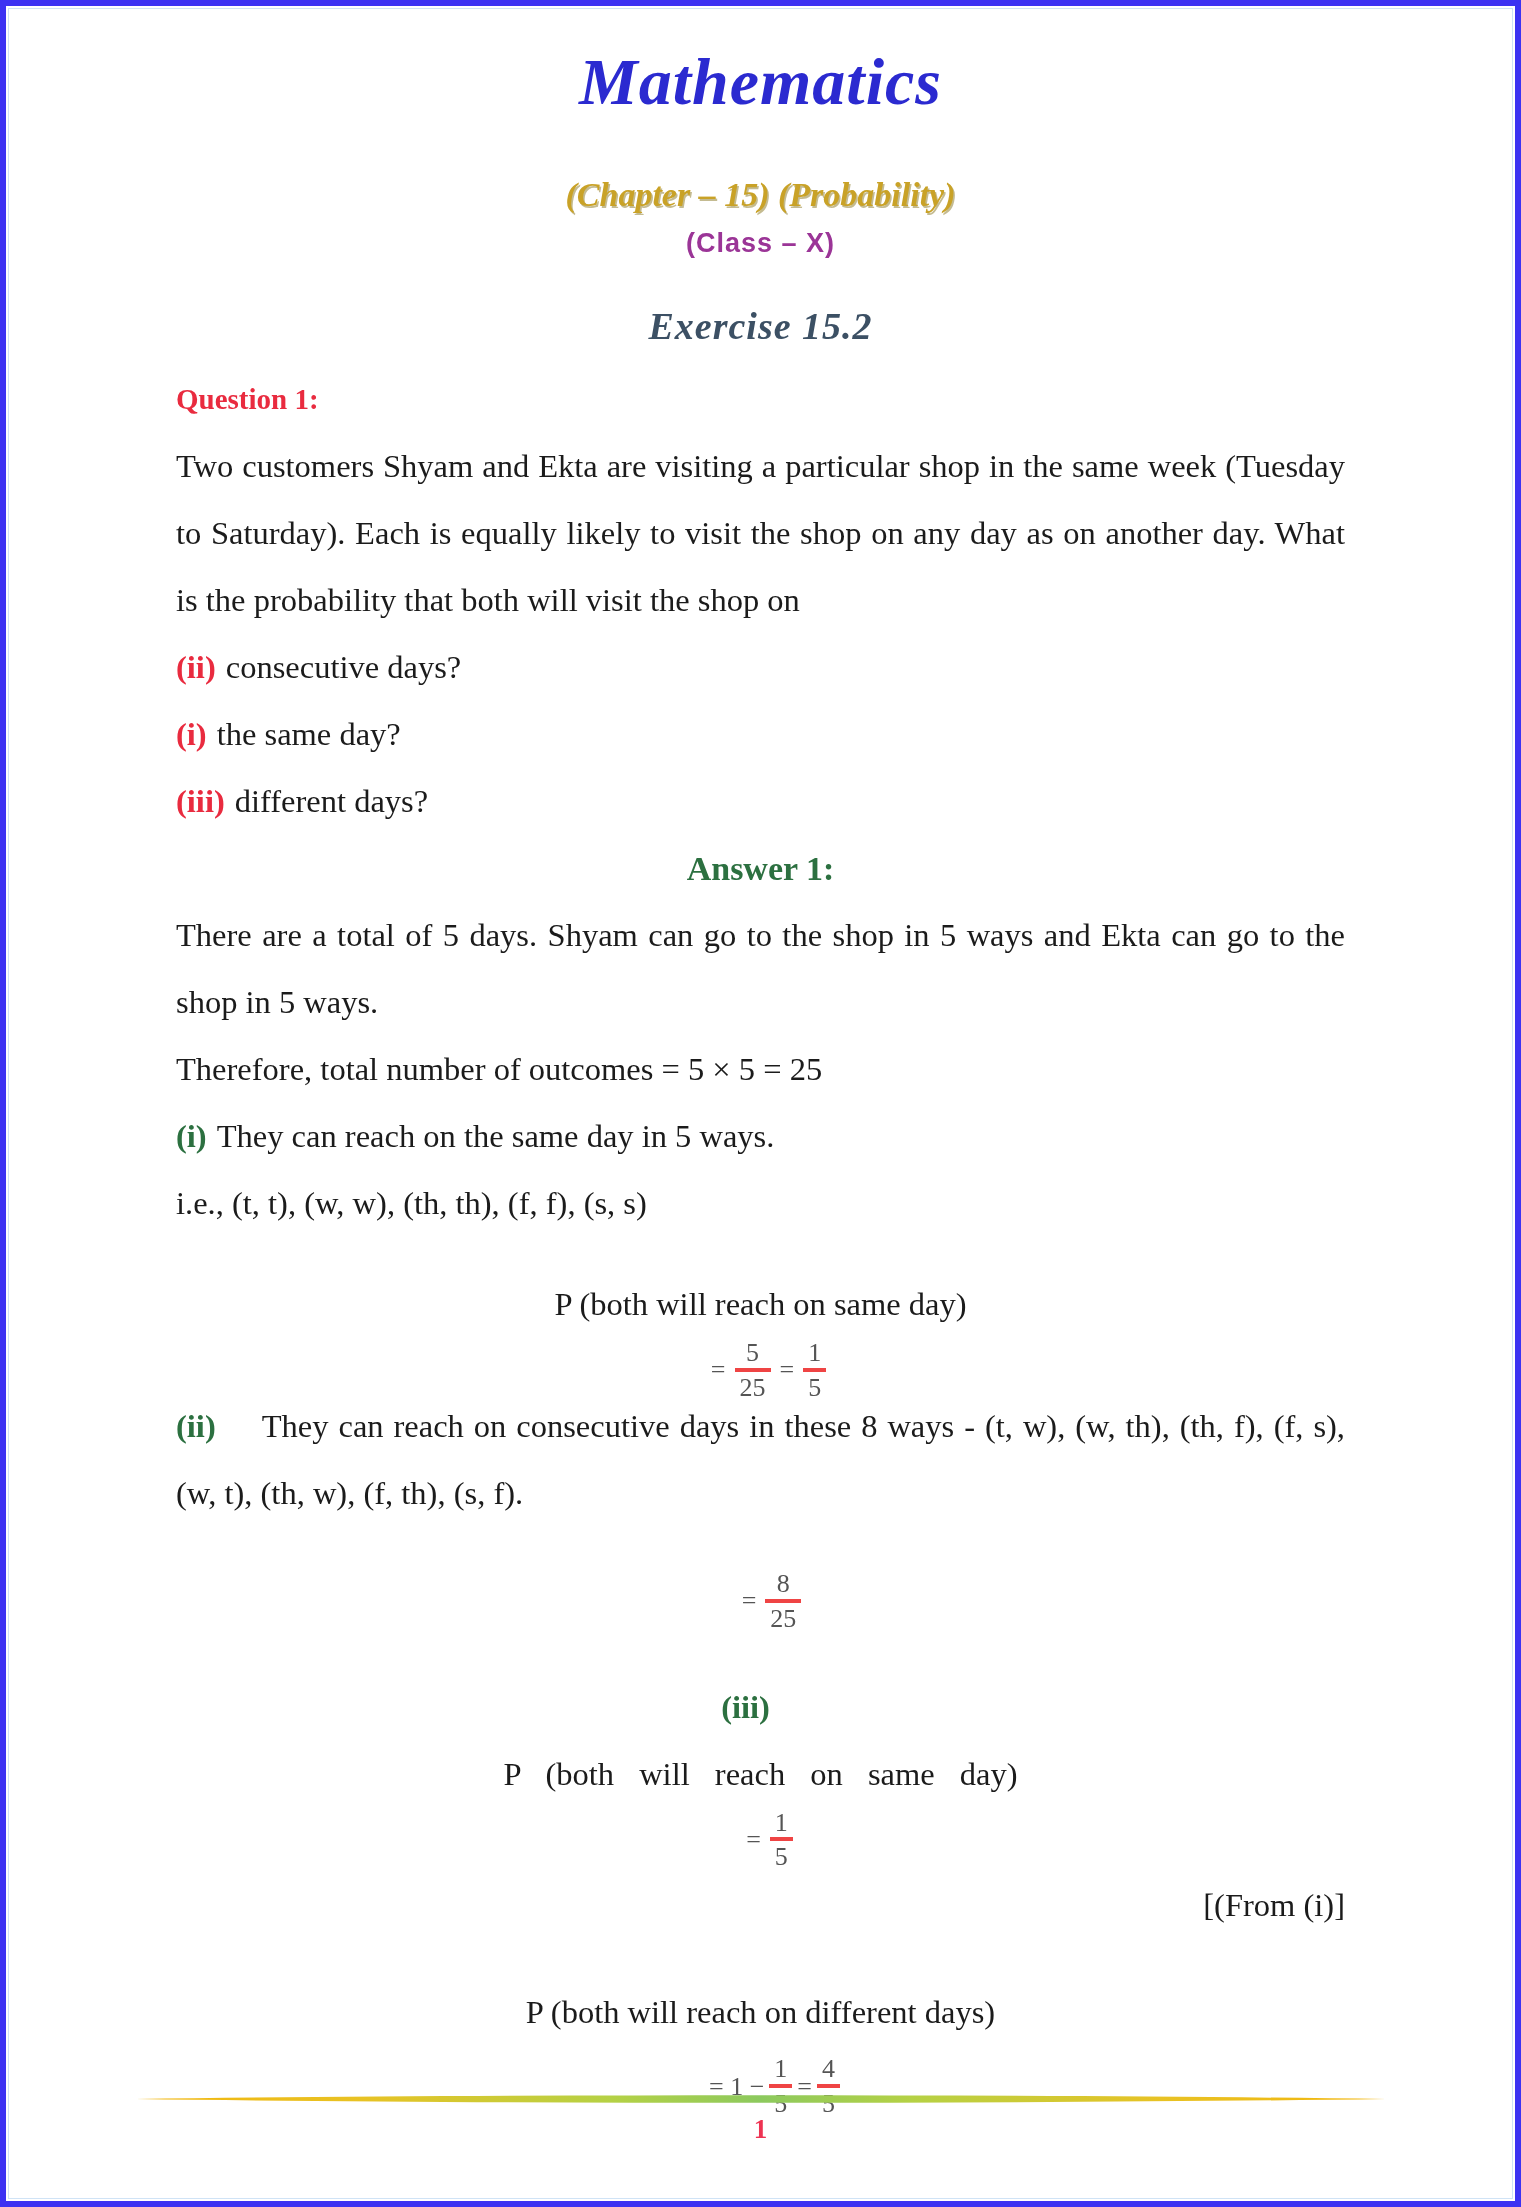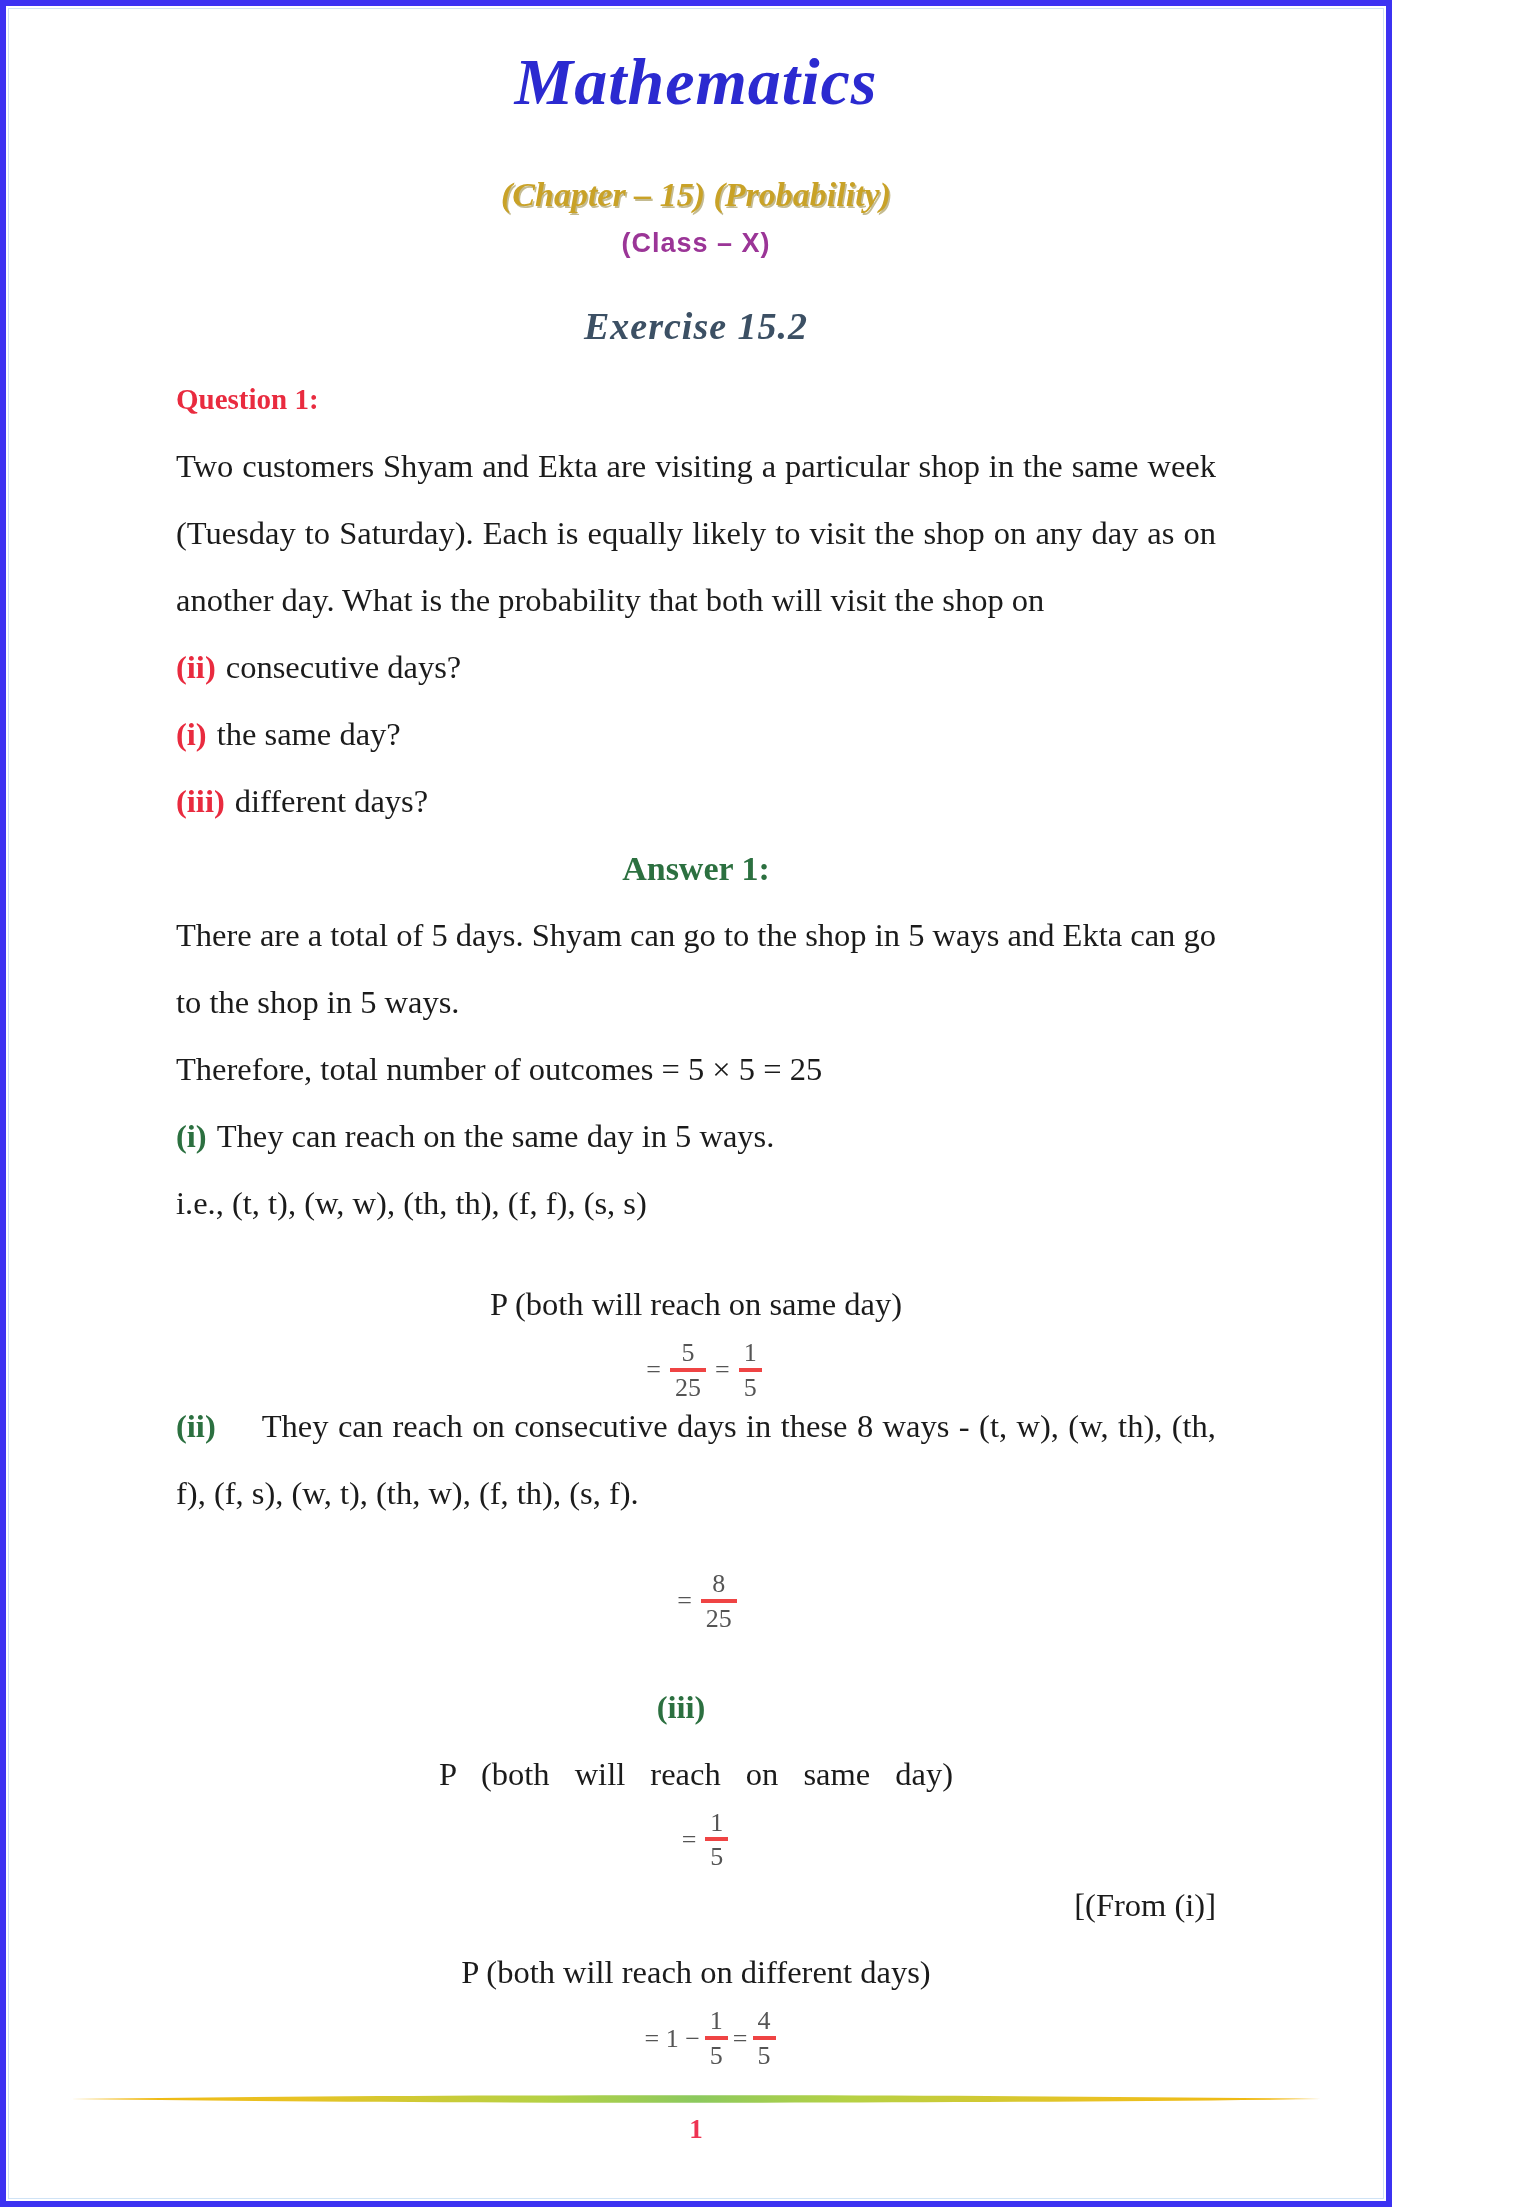--- a/index.html
+++ b/index.html
@@ -11,21 +11,21 @@
     --question-red:#e92b3f;
     --answer-green:#2c7040;
     --page-number-red:#ee3352;
     --body-ink:#1b1b1b;
     --formula-ink:#555555;
   }
   *{margin:0;padding:0;box-sizing:border-box;}
   html,body{background:#ffffff;}
   .page{
     position:relative;
-    width:1392px;height:2207px;
+    width:1521px;height:2207px;
     background:#ffffff;
     border:6px solid var(--border-blue);
     font-family:"Liberation Serif","DejaVu Serif",serif;
     overflow:hidden;
   }
   .inner-frame{
     position:absolute;inset:2px;
     border:1px solid #cfe3f6;
     pointer-events:none;
   }
@@ -98,21 +98,21 @@
   .f-row{display:flex;align-items:center;text-align:left;flex-direction:column;}
   .f-row .row-text{white-space:nowrap;}
   .row-same{margin-top:34px;margin-bottom:-10px;}
   .row-same .formula{margin-left:16px;}
   .row-consec{margin-top:42px;}
   .row-consec .formula{margin-left:22px;}
   .row-iii{margin-top:40px;}
   .row-iii .spread{word-spacing:17px;white-space:nowrap;}
   .row-iii .formula{margin-left:18px;}
   .row-iii .from-note{margin-left:auto;white-space:nowrap;}
-  .row-diff{}
+  .row-diff{margin-top:40px;gap:8px;}
   .row-diff .formula{margin-left:28px;gap:5px;}
 
   
   .footer{
     position:absolute;left:0;right:0;bottom:56px;
     display:flex;flex-direction:column;align-items:center;gap:9px;
   }
   .page-num{
     font-size:27px;font-weight:bold;
     color:var(--page-number-red);

